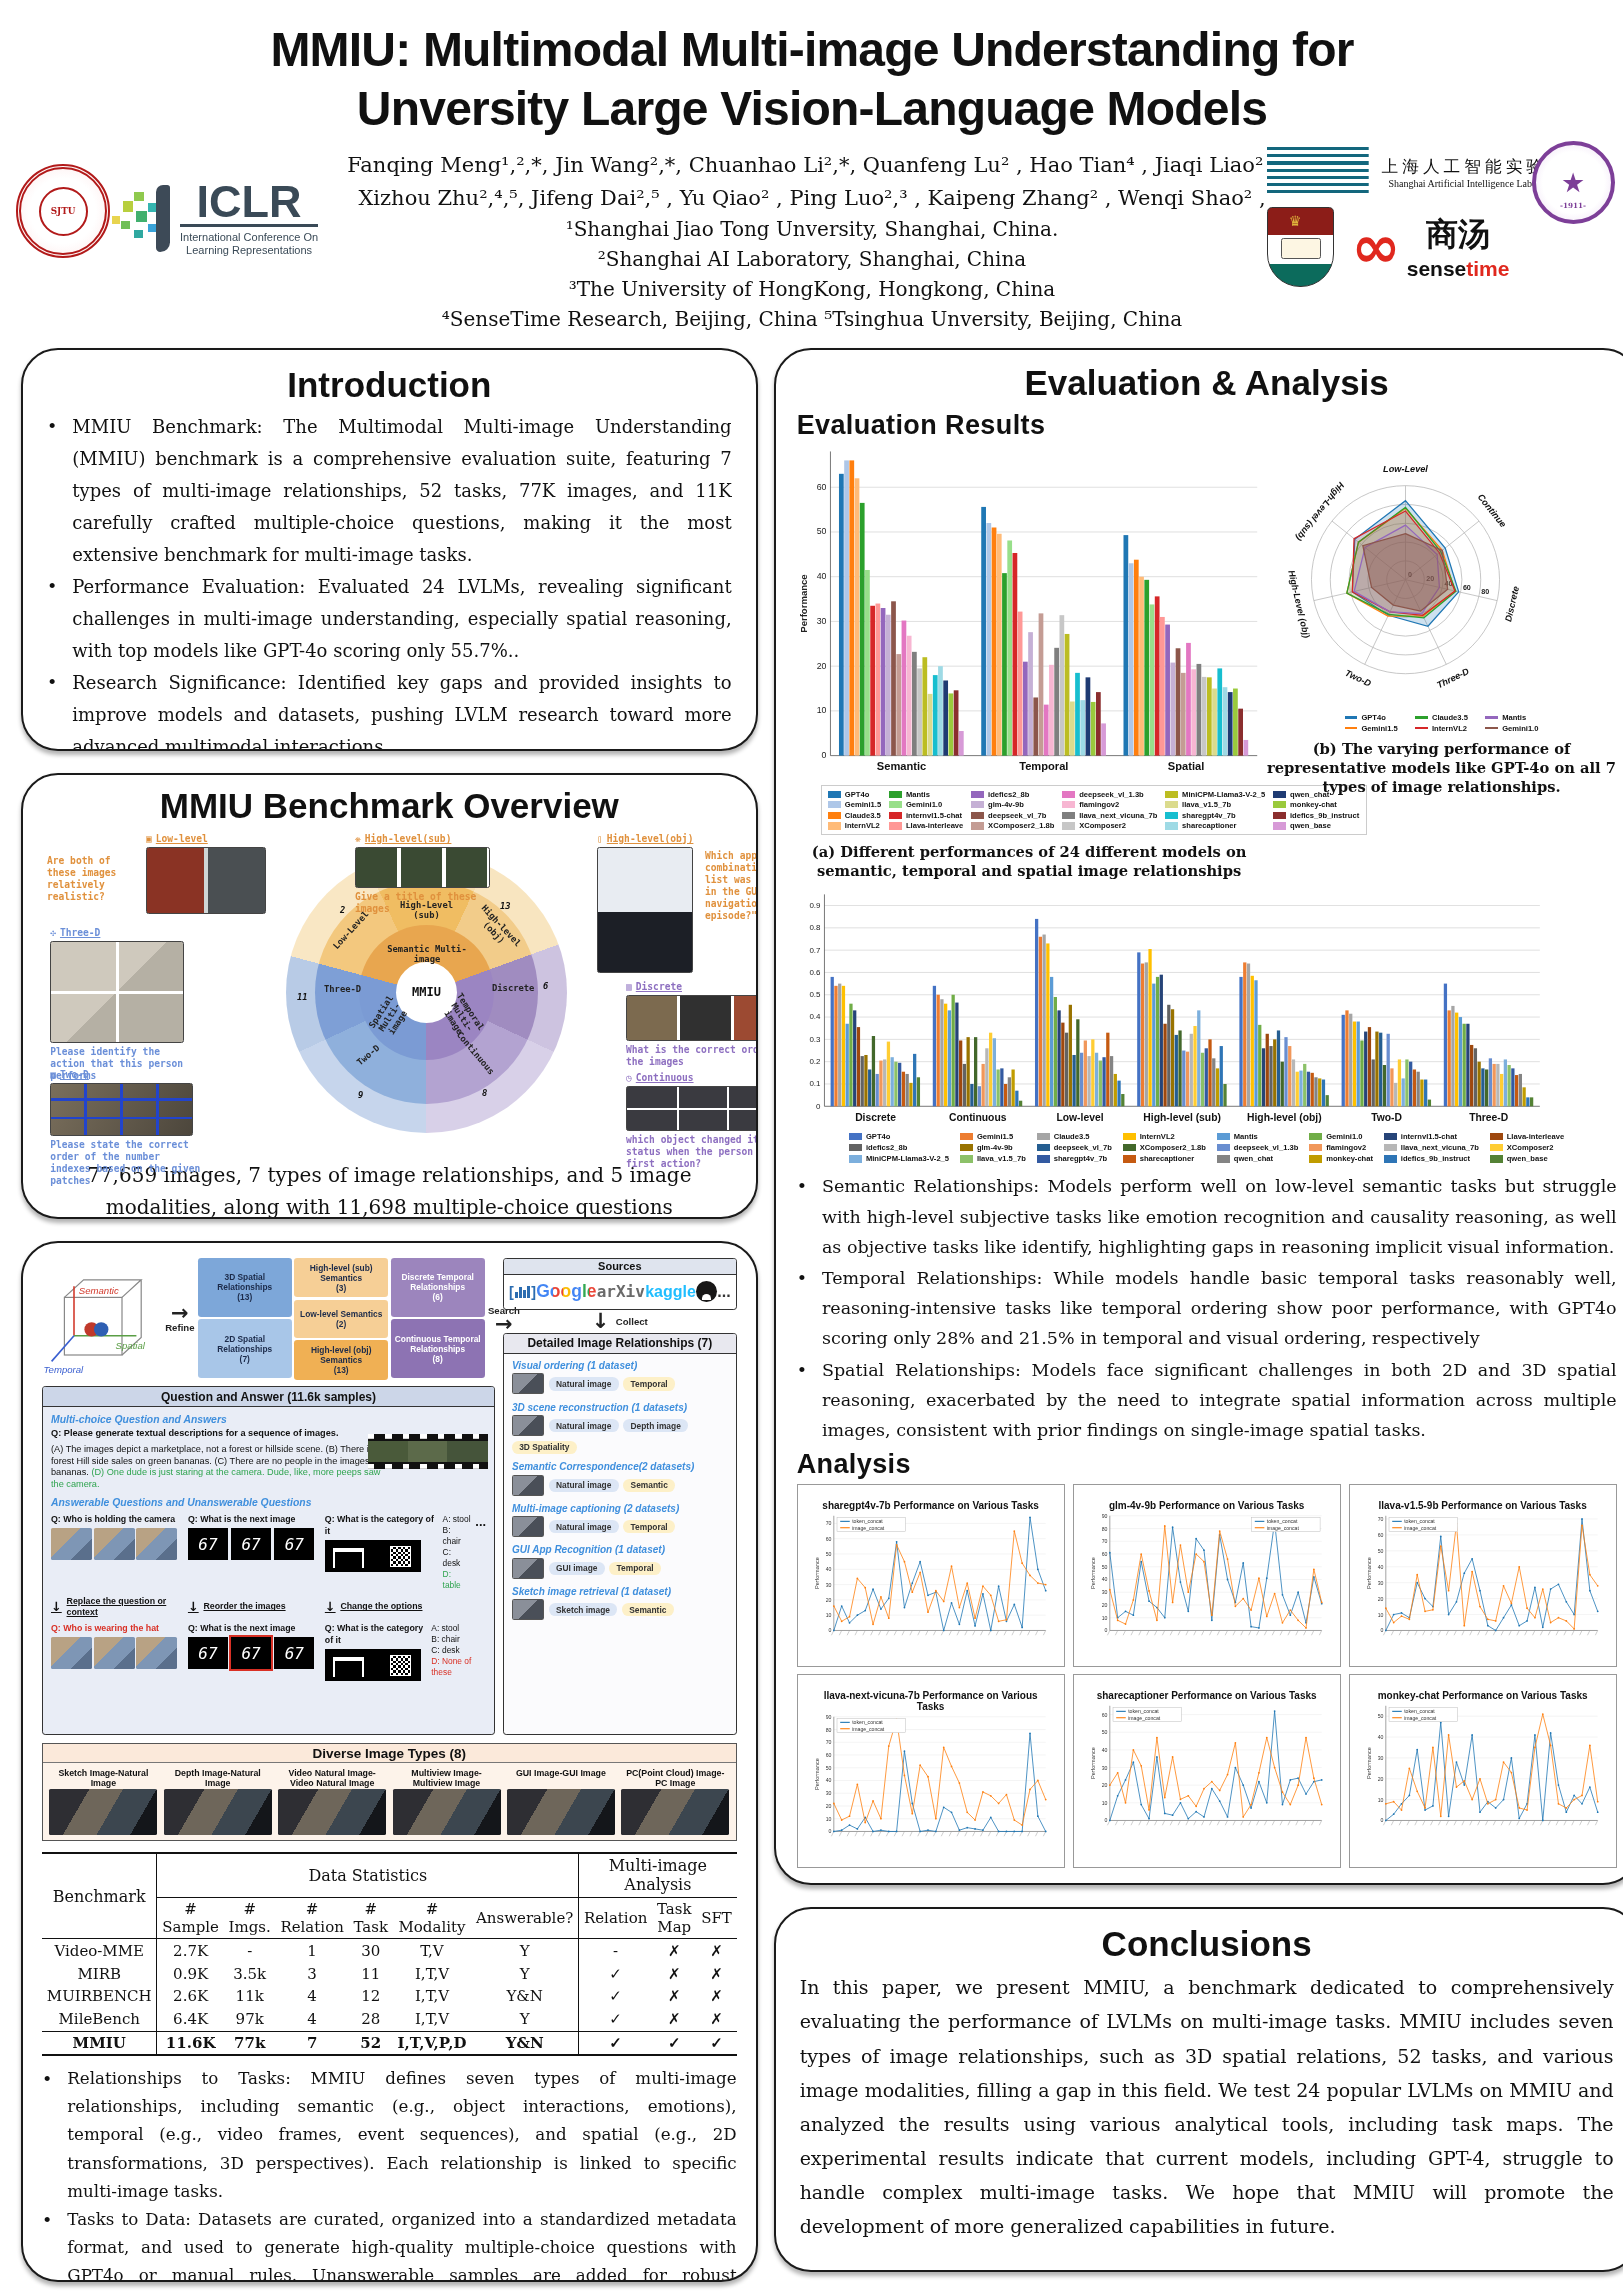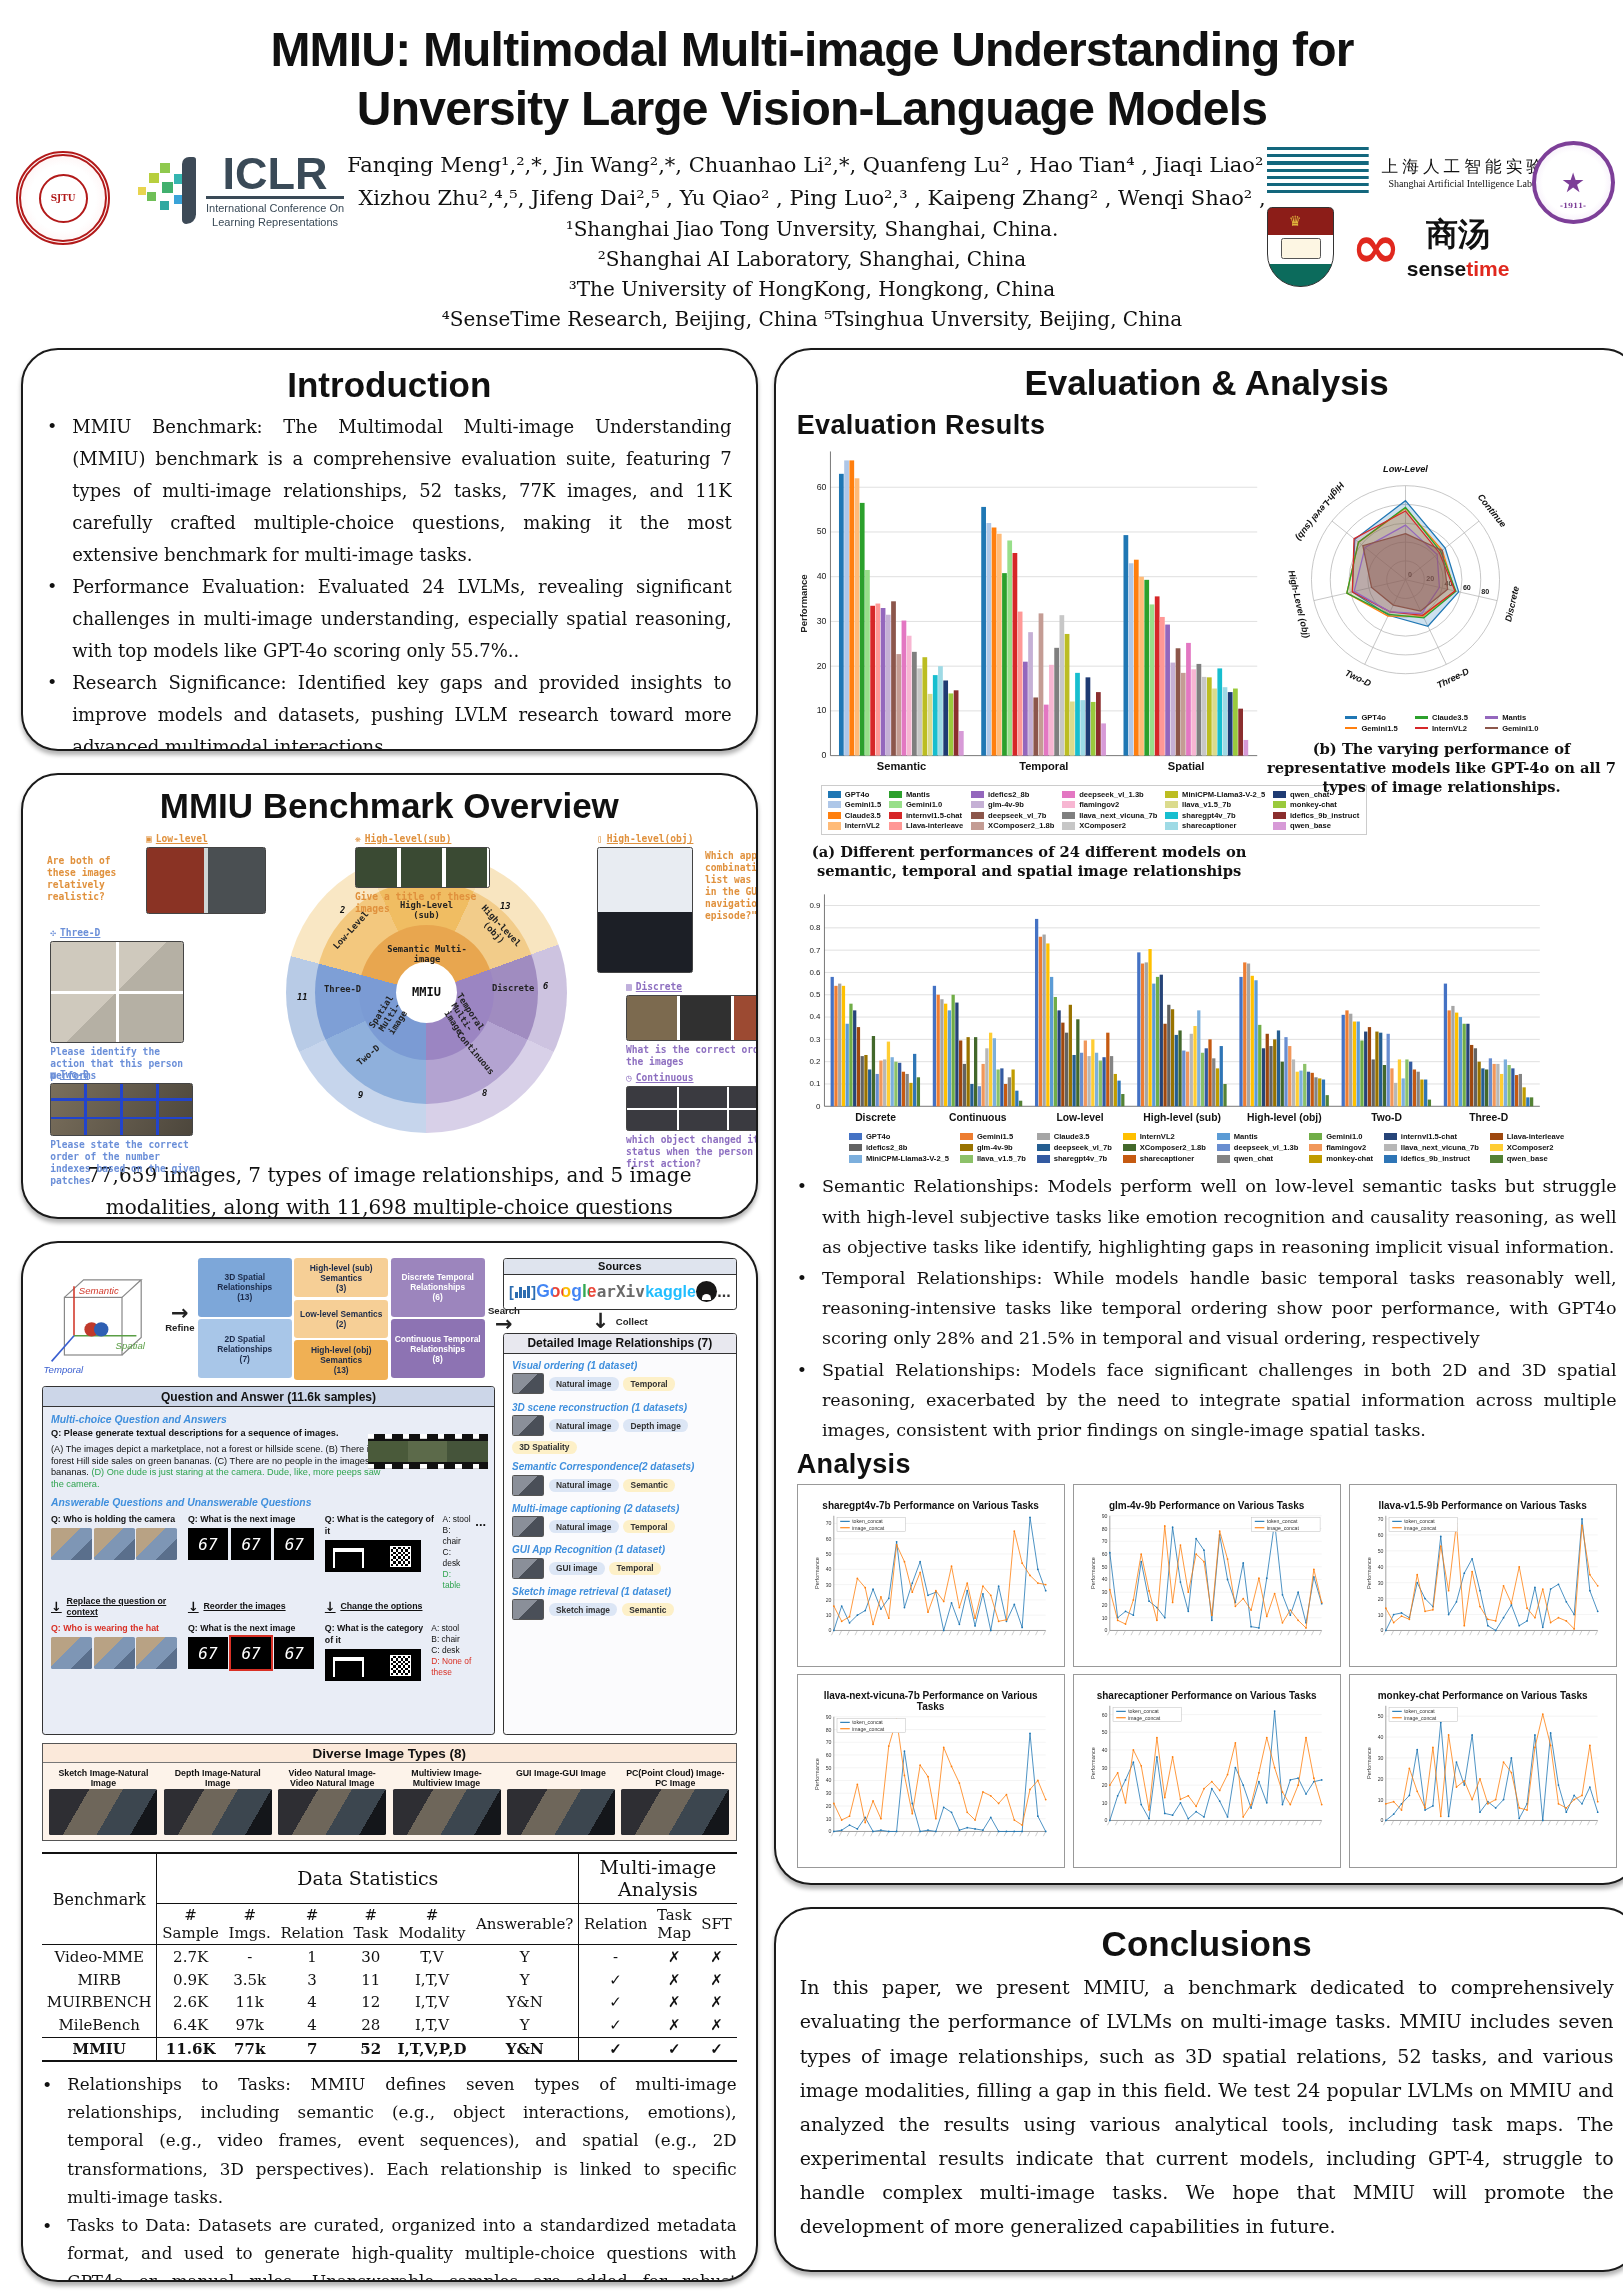--- a/index.html
+++ b/index.html
@@ -2,21 +2,21 @@
 <html style="font-size:12.8px"><head>
 <meta charset="utf-8">
 <style>
   *{box-sizing:border-box;margin:0;padding:0}
   html,body{background:#fff}
   body{width:1624px;height:2295px;position:relative;font-family:"DejaVu Serif",serif;color:#111;overflow:hidden}
   .hdr{padding-top:21px;text-align:center;position:relative}
   .title{font-family:"Liberation Sans",sans-serif;font-weight:900;font-size:48px;line-height:1.22;letter-spacing:-0.8px}
   .authors{margin-top:11px;font-size:21px;line-height:1.55}
   .affil{font-size:20px;line-height:1.5}
-  .logo-left{position:absolute;left:16px;top:151px;display:flex;align-items:flex-start;gap:26px}
+  .logo-left{position:absolute;left:16px;top:164px;display:flex;align-items:flex-end;gap:0}
   .logo-right{position:absolute;right:14.3px;top:147px;width:343px}
   .seal{width:94px;height:94px;border-radius:50%;border:5.6px double #b21a1a;display:flex;align-items:center;justify-content:center;background:radial-gradient(circle,#fff 55%,#fde8e8 100%)}
   .seal-core{width:49px;height:49px;border-radius:50%;border:2.4px solid #b21a1a;color:#b21a1a;font-size:8.8px;display:flex;align-items:center;justify-content:center;text-align:center;font-weight:bold}
   .iclr{display:flex;align-items:center;gap:8px}
   .iclr-face{width:62px;height:70px;position:relative}
   .iclr-face i{position:absolute;display:block}
   .iclr-txt{font-family:"Liberation Sans",sans-serif;color:#3a4a57}
   .iclr-acronym{font-size:45px;font-weight:900;border-bottom:3.2px solid #3a4a57;line-height:1}
   .iclr-sub{font-size:11px;line-height:1.25;margin-top:3.2px}
   .sail{display:flex;align-items:center;gap:12.8px}
@@ -133,21 +133,21 @@
   .divbar{border:1.6px solid #555;margin-top:8px;background:#fbe9da}
   .divbar .bar{text-align:center;font-weight:bold;font-family:"Liberation Sans",sans-serif;font-size:13.5px;border-bottom:1.2px solid #777;padding:1.6px}
   .div-row{display:flex;gap:6.4px;padding:4.8px 6.4px;background:#fdf3ea}
   .div-cell{flex:1;text-align:center}
   .div-cell .lab{font-family:"Liberation Sans",sans-serif;font-weight:bold;font-size:8.8px;line-height:1.15;height:21px}
   .div-cell .ph{height:46px;border-radius:1.6px;background:linear-gradient(120deg,#2e2e33 0 30%,#6e665a 30% 55%,#3c464f 55% 80%,#14161a 80% 100%)}
   table.bench{width:92%;margin:11px auto 3.2px;border-collapse:collapse;font-size:15px;text-align:center}
   table.bench th,table.bench td{padding:2.4px 4.8px}
   .bt-top{border-top:2.4px solid #111}
   .bt-bot{border-bottom:2.4px solid #111}
-  tr.grp th{border-bottom:1.2px solid #111;font-weight:normal;font-size:19px}
+  tr.grp th{border-bottom:1.2px solid #111;font-weight:normal;font-size:16px}
   tr.cols th{border-bottom:1.6px solid #111;font-weight:normal}
   td.sep,th.sep{border-left:1.2px solid #111}
   tr.mmiu td{border-top:1.4px solid #111;font-weight:bold}
   
   #evalBox{height:1537px;padding:12.8px 21px}
   .ev-sub{font-family:"Liberation Sans",sans-serif;font-weight:900;font-size:27px;margin:3.2px 0 4.8px;letter-spacing:0.4px}
   .ev-row1{display:flex;gap:4.8px}
   .ev-a{width:465px}
   .ev-b{flex:1}
   .legend-a{display:grid;grid-auto-flow:column;grid-template-rows:repeat(4,auto);grid-template-columns:repeat(6,auto);gap:1.6px 8px;border:0.8px solid #ccc;padding:4px 6.4px;margin:3.2px 0 0 24px;width:fit-content}

